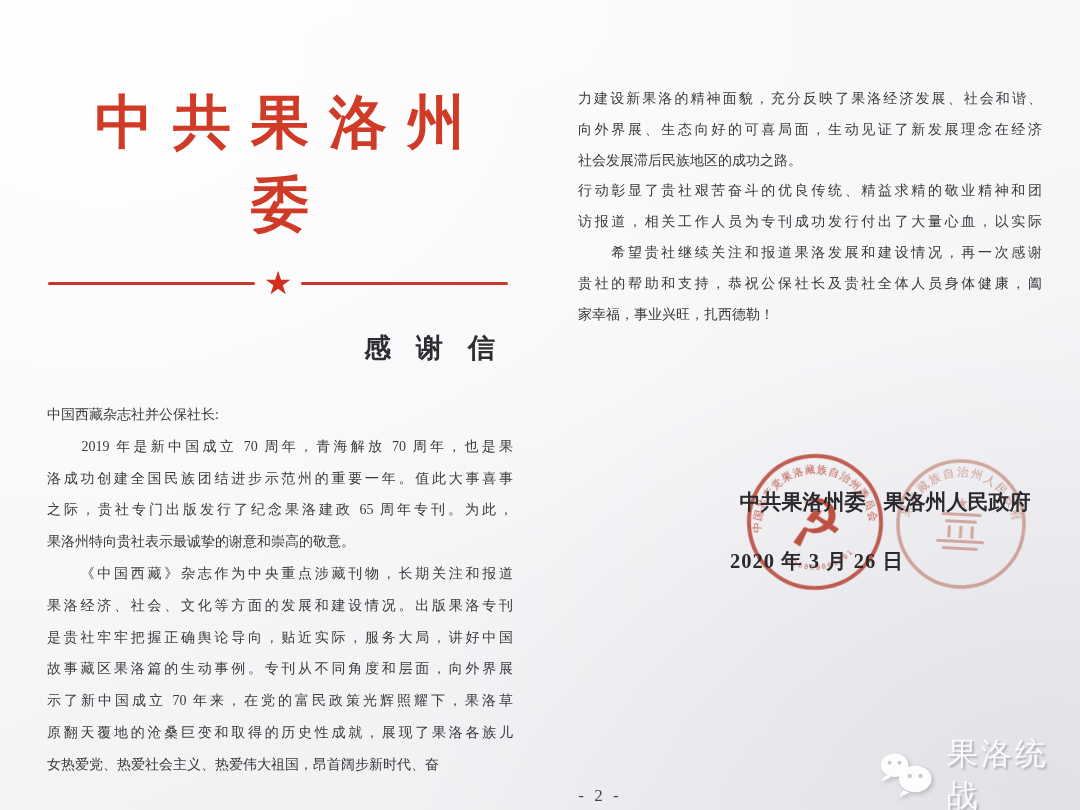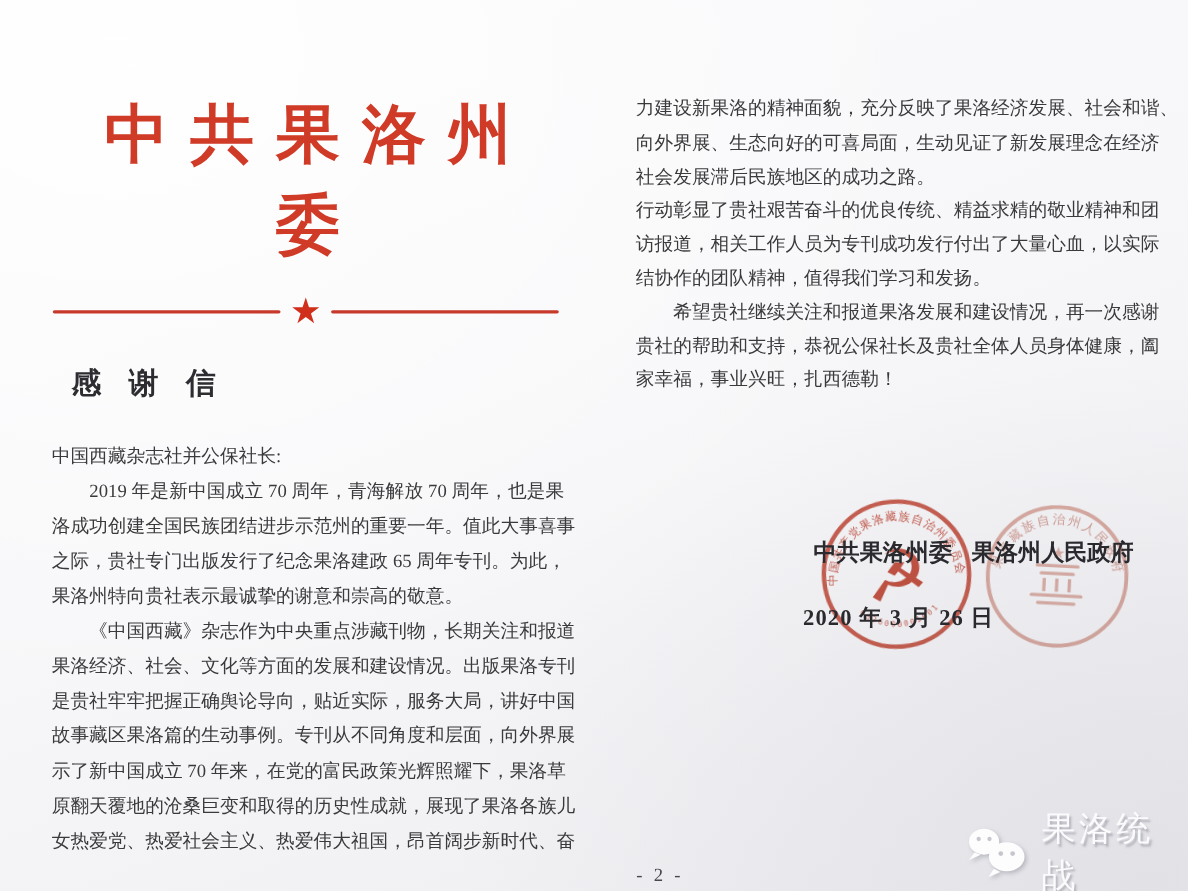--- a/index.html
+++ b/index.html
@@ -25,28 +25,28 @@
     position:absolute; left:48px; top:266px; width:460px; height:34px;
     display:flex; align-items:center;
   }
   .divider .seg{ flex:1; height:3px; background:#c7392a; border-radius:2px; }
   .divider .star{
     color:#d02f1c; font-size:32px; line-height:1; margin:0 9px;
     font-family:"DejaVu Sans",sans-serif;
   }
   .doc-title{
     position:absolute; left:40px; top:330px; width:480px;
-    text-align:left; font-size:27px; font-weight:700;
+    text-align:right; font-size:27px; font-weight:700;
     color:#2d2d31; letter-spacing:25px; padding-left:25px;
   }
   
   .body-left{ position:absolute; left:47px;  top:399px; width:466px; }
   .body-right{ position:absolute; left:578px; top:84px;  width:464px; }
   .line{
-    height:31.8px; line-height:31.8px; font-size:17px; color:#3a3a3d;
+    height:31.8px; line-height:31.8px; font-size:14px; color:#3a3a3d;
     white-space:nowrap; text-align:justify; text-align-last:justify;
   }
   .body-right .line{ height:30.8px; line-height:30.8px; }
   .line.end{ text-align-last:left; }
   
   .seal{ position:absolute; mix-blend-mode:multiply; filter:blur(.35px); }
   .seal.party{ left:743px; top:450px; width:144px; height:144px; transform:rotate(-5deg); }
   .seal.gov  { left:892px; top:455px; width:138px; height:138px; transform:rotate(3deg); opacity:.9; }
   
   .sign-names{
@@ -103,21 +103,20 @@
     <div class="line">原翻天覆地的沧桑巨变和取得的历史性成就，展现了果洛各族儿</div>
     <div class="line end">女热爱党、热爱社会主义、热爱伟大祖国，昂首阔步新时代、奋</div>
   </div>
 
   <div class="body-right">
     <div class="line">力建设新果洛的精神面貌，充分反映了果洛经济发展、社会和谐、</div>
     <div class="line">向外界展、生态向好的可喜局面，生动见证了新发展理念在经济</div>
     <div class="line end">社会发展滞后民族地区的成功之路。</div>
     <div class="line">行动彰显了贵社艰苦奋斗的优良传统、精益求精的敬业精神和团</div>
     <div class="line">访报道，相关工作人员为专刊成功发行付出了大量心血，以实际</div>
-    <div class="line end">结协作的团队精神，值得我们学习和发扬。</div>
     <div class="line">　　希望贵社继续关注和报道果洛发展和建设情况，再一次感谢</div>
     <div class="line">贵社的帮助和支持，恭祝公保社长及贵社全体人员身体健康，阖</div>
     <div class="line end">家幸福，事业兴旺，扎西德勒！</div>
   </div>
 
   <div class="seal party">
     <svg width="144" height="144" viewBox="0 0 144 144">
       <circle cx="72" cy="72" r="66" fill="none" stroke="#c64836" stroke-width="4" opacity=".85"></circle>
       <path id="pArcTop" d="M 17 78 A 55 55 0 0 1 127 78" fill="none"></path>
       <text font-size="10.5" fill="#c64836" opacity=".9" letter-spacing="1" font-family="Liberation Serif, serif">

